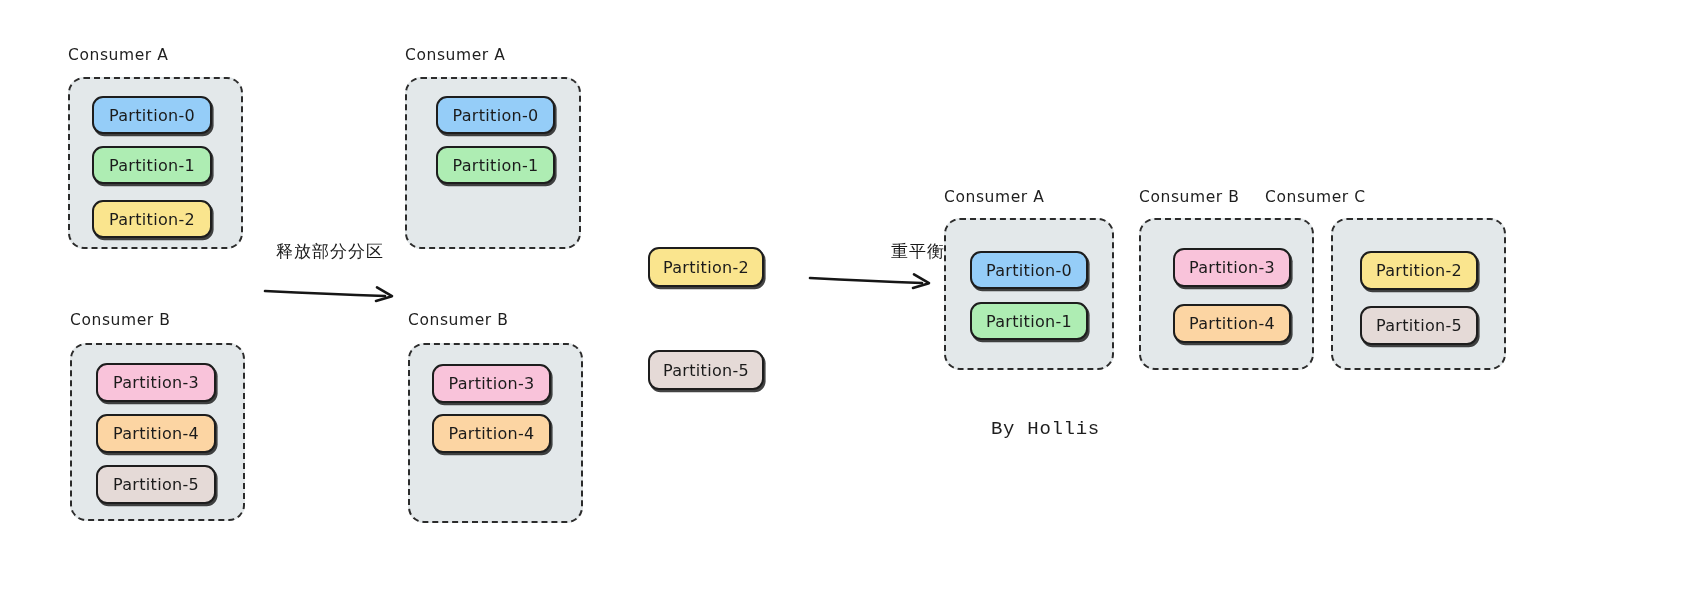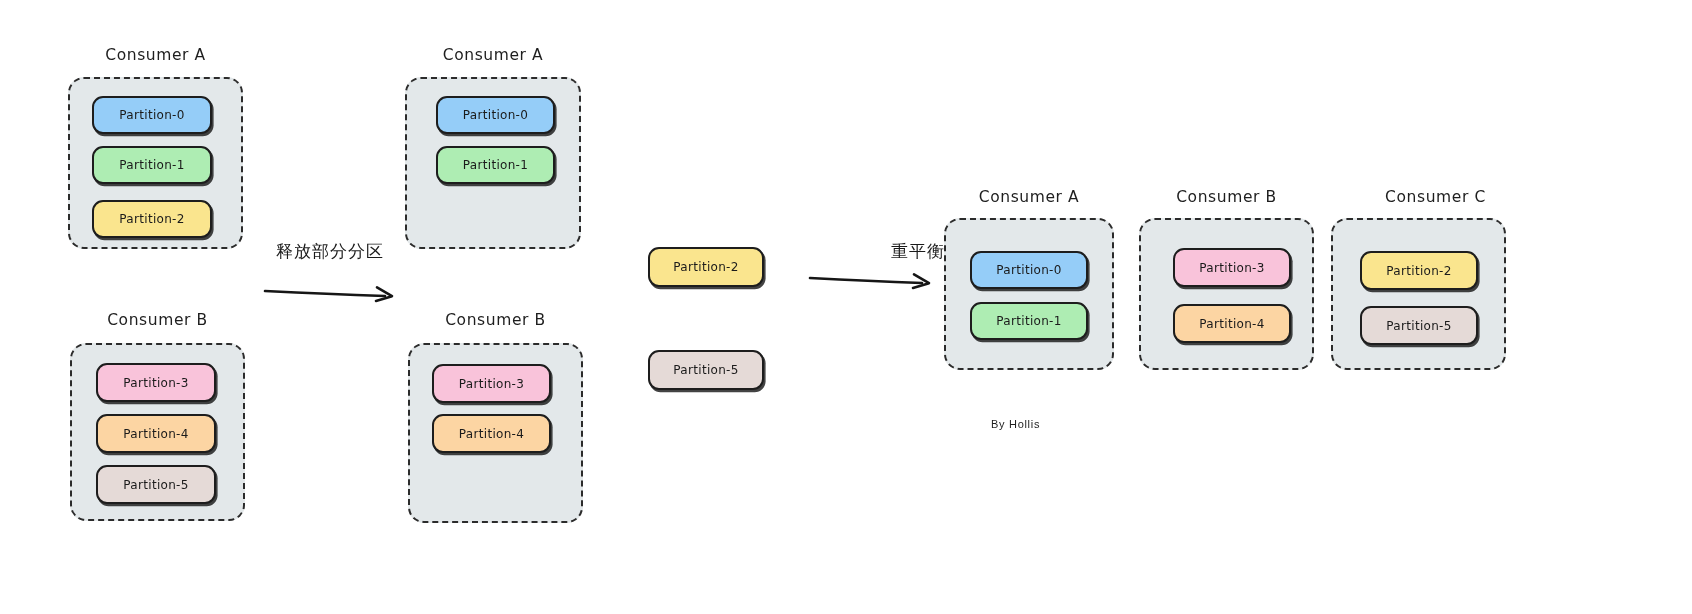--- a/index.html
+++ b/index.html
@@ -28,38 +28,38 @@
   .group {
     position: absolute;
     box-sizing: border-box;
     background: #e3e8ea;
     border: 2.2px dashed #2b2b2b;
     border-radius: 16px;
   }
 
   .group-title {
     position: absolute;
-    text-align: center;
+    text-align: left;
     font-size: 15.5px;
     letter-spacing: 0.6px;
     color: #1e1e1e;
     white-space: nowrap;
     font-family: "DejaVu Sans", sans-serif;
   }
 
   
   .chip {
     position: absolute;
     box-sizing: border-box;
     border: 2.1px solid #1d1d1d;
     border-radius: 11px;
     display: flex;
     align-items: center;
     justify-content: center;
-    font-size: 12px;
+    font-size: 16px;
     letter-spacing: 0.3px;
     color: #1b1b1b;
     box-shadow: 1.6px 2.2px 0 rgba(20,20,20,0.80);
     white-space: nowrap;
     font-family: "DejaVu Sans", sans-serif;
   }
   .arrow-label {
     position: absolute;
     font-size: 17px;
     letter-spacing: 1px;
@@ -68,25 +68,25 @@
     text-align: center;
     font-family: "DejaVu Sans", sans-serif;
   }
   .arrow-svg {
     position: absolute;
     overflow: visible;
   }
 
   .credit {
     position: absolute;
-    font-size: 11px;
+    font-size: 19px;
     letter-spacing: 0.7px;
     color: #1e1e1e;
     white-space: nowrap;
-    font-family: Liberation Sans, sans-serif;
+    font-family: Liberation Mono, monospace;
   }
 </style>
 </head>
 <body>
 
 <div class="canvas">
     <div class="group-title" style="left: 68px; top: 46px; width: 175px;">Consumer A</div>
     <div class="group" style="left: 68px; top: 77px; width: 175px; height: 172px;"></div>
     <div class="chip" style="left: 92px; top: 96px; width: 120px; height: 38px; background: rgb(149, 205, 248);">
       <span>Partition-0</span>
@@ -139,21 +139,21 @@
       <span>Partition-1</span>
     </div>
     <div class="group-title" style="left: 1139px; top: 188px; width: 175px;">Consumer B</div>
     <div class="group" style="left: 1139px; top: 218px; width: 175px; height: 152px;"></div>
     <div class="chip" style="left: 1173px; top: 248px; width: 118px; height: 39px; background: rgb(249, 195, 218);">
       <span>Partition-3</span>
     </div>
     <div class="chip" style="left: 1173px; top: 304px; width: 118px; height: 39px; background: rgb(252, 213, 163);">
       <span>Partition-4</span>
     </div>
-    <div class="group-title" style="left: 1348px; top: 188px; width: 175px;">Consumer C</div>
+    <div class="group-title" style="left: 1265px; top: 188px; width: 175px;">Consumer C</div>
     <div class="group" style="left: 1331px; top: 218px; width: 175px; height: 152px;"></div>
     <div class="chip" style="left: 1360px; top: 251px; width: 118px; height: 39px; background: rgb(250, 229, 142);">
       <span>Partition-2</span>
     </div>
     <div class="chip" style="left: 1360px; top: 306px; width: 118px; height: 39px; background: rgb(229, 218, 215);">
       <span>Partition-5</span>
     </div>
     <div class="arrow-label" style="left: 265px; top: 240px; width: 130px;">释放部分分区</div>
     <svg class="arrow-svg" width="130" height="20" style="left: 263px; top: 285px;">
       <path d="M 2 6 Q 65 9.200000000000001 122 11" stroke="#161616" stroke-width="2.6" fill="none" stroke-linecap="round"></path>

